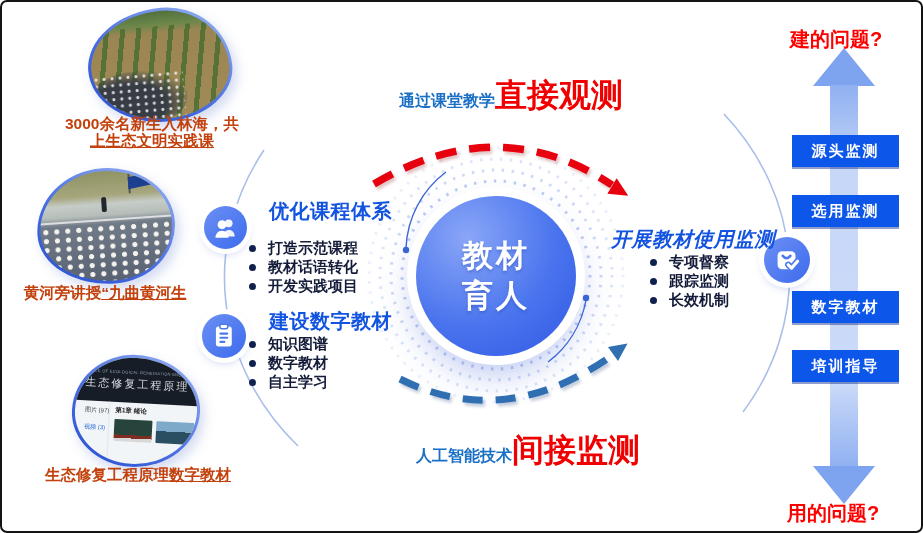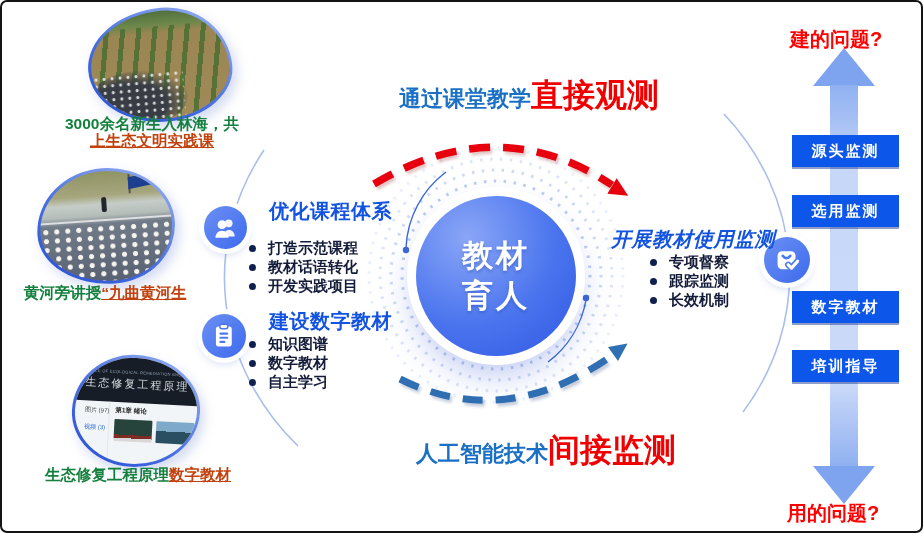--- a/index.html
+++ b/index.html
@@ -47,21 +47,21 @@
   .p3-chapter{font-size:6.5px;color:#222;font-weight:bold;white-space:nowrap;}
   .p3-thumbs{display:flex;gap:4px;margin-top:4px;}
   .p3-thumbs .th{width:38px;height:22px;border-radius:1px;}
   .th1{background:linear-gradient(180deg,#27443c 0 70%,#7e2d22 70% 85%,#d8d8d8 85% 100%);}
   .th2{background:linear-gradient(180deg,#7fa9c9 0 45%,#2a4f63 45% 100%);}
 
   .caption{position:absolute;z-index:2;text-align:center;font-weight:bold;font-size:15.5px;line-height:17px;}
   .cap1{left:55px;top:113px;width:190px;}
   .cap2{left:13px;top:282px;width:180px;}
   .cap3{left:36px;top:464px;width:200px;white-space:nowrap;}
-  .navy{color:#15803d;}
+  .navy{color:#c2410c;}
   .red{color:#c2410c;text-decoration:underline;}
 
   
   .node{position:absolute;z-index:3;border-radius:50%;background:linear-gradient(135deg,#6b8ff3,#3d6bee);
     box-shadow:0 0 0 5px #ffffff,0 4px 10px rgba(60,90,200,.35);display:flex;align-items:center;justify-content:center;}
   .node-users{left:202px;top:204px;width:43px;height:43px;}
   .node-clip{left:200px;top:312px;width:44px;height:44px;}
   .node-bag{left:762px;top:235px;width:46px;height:46px;}
   .node svg{width:72%;height:72%;}
 
@@ -81,21 +81,21 @@
   .center-circle{position:absolute;z-index:2;left:414px;top:194px;width:160px;height:160px;border-radius:50%;
     background:radial-gradient(circle at 32% 26%,#8aa6f7,#4a74ee 55%,#3b64e8 80%);
     box-shadow:0 0 0 9px #ffffff,0 16px 34px rgba(59,93,214,.38);
     display:flex;flex-direction:column;align-items:center;justify-content:center;}
   .center-circle div{color:#fff;font-size:31px;font-weight:bold;letter-spacing:3px;line-height:40px;text-shadow:0 2px 3px rgba(30,60,160,.35);}
 
   
   .arc-label{position:absolute;z-index:3;display:flex;align-items:baseline;white-space:nowrap;}
   .arc-label.top{left:397px;top:72px;}
   .arc-label.bottom{left:414px;top:427px;}
-  .lbl-blue{color:#1a70c5;font-size:22px;font-weight:bold;}
+  .lbl-blue{color:#1a70c5;font-size:16px;font-weight:bold;}
   .lbl-red{color:#f00000;font-size:32px;font-weight:bold;}
 
   
   .q{position:absolute;z-index:4;color:#fe0000;font-size:20px;font-weight:bold;white-space:nowrap;}
   .q-top{left:788px;top:24px;}
   .q-bottom{left:785px;top:498px;}
   .v-head{position:absolute;z-index:1;left:811px;width:0;height:0;border-left:31px solid transparent;border-right:31px solid transparent;}
   .v-head.up{top:46px;border-bottom:38px solid #7fa4ef;}
   .v-head.down{top:464px;border-top:38px solid #7fa4ef;}
   .v-shaft{position:absolute;z-index:1;left:828px;top:83px;width:28px;height:382px;

